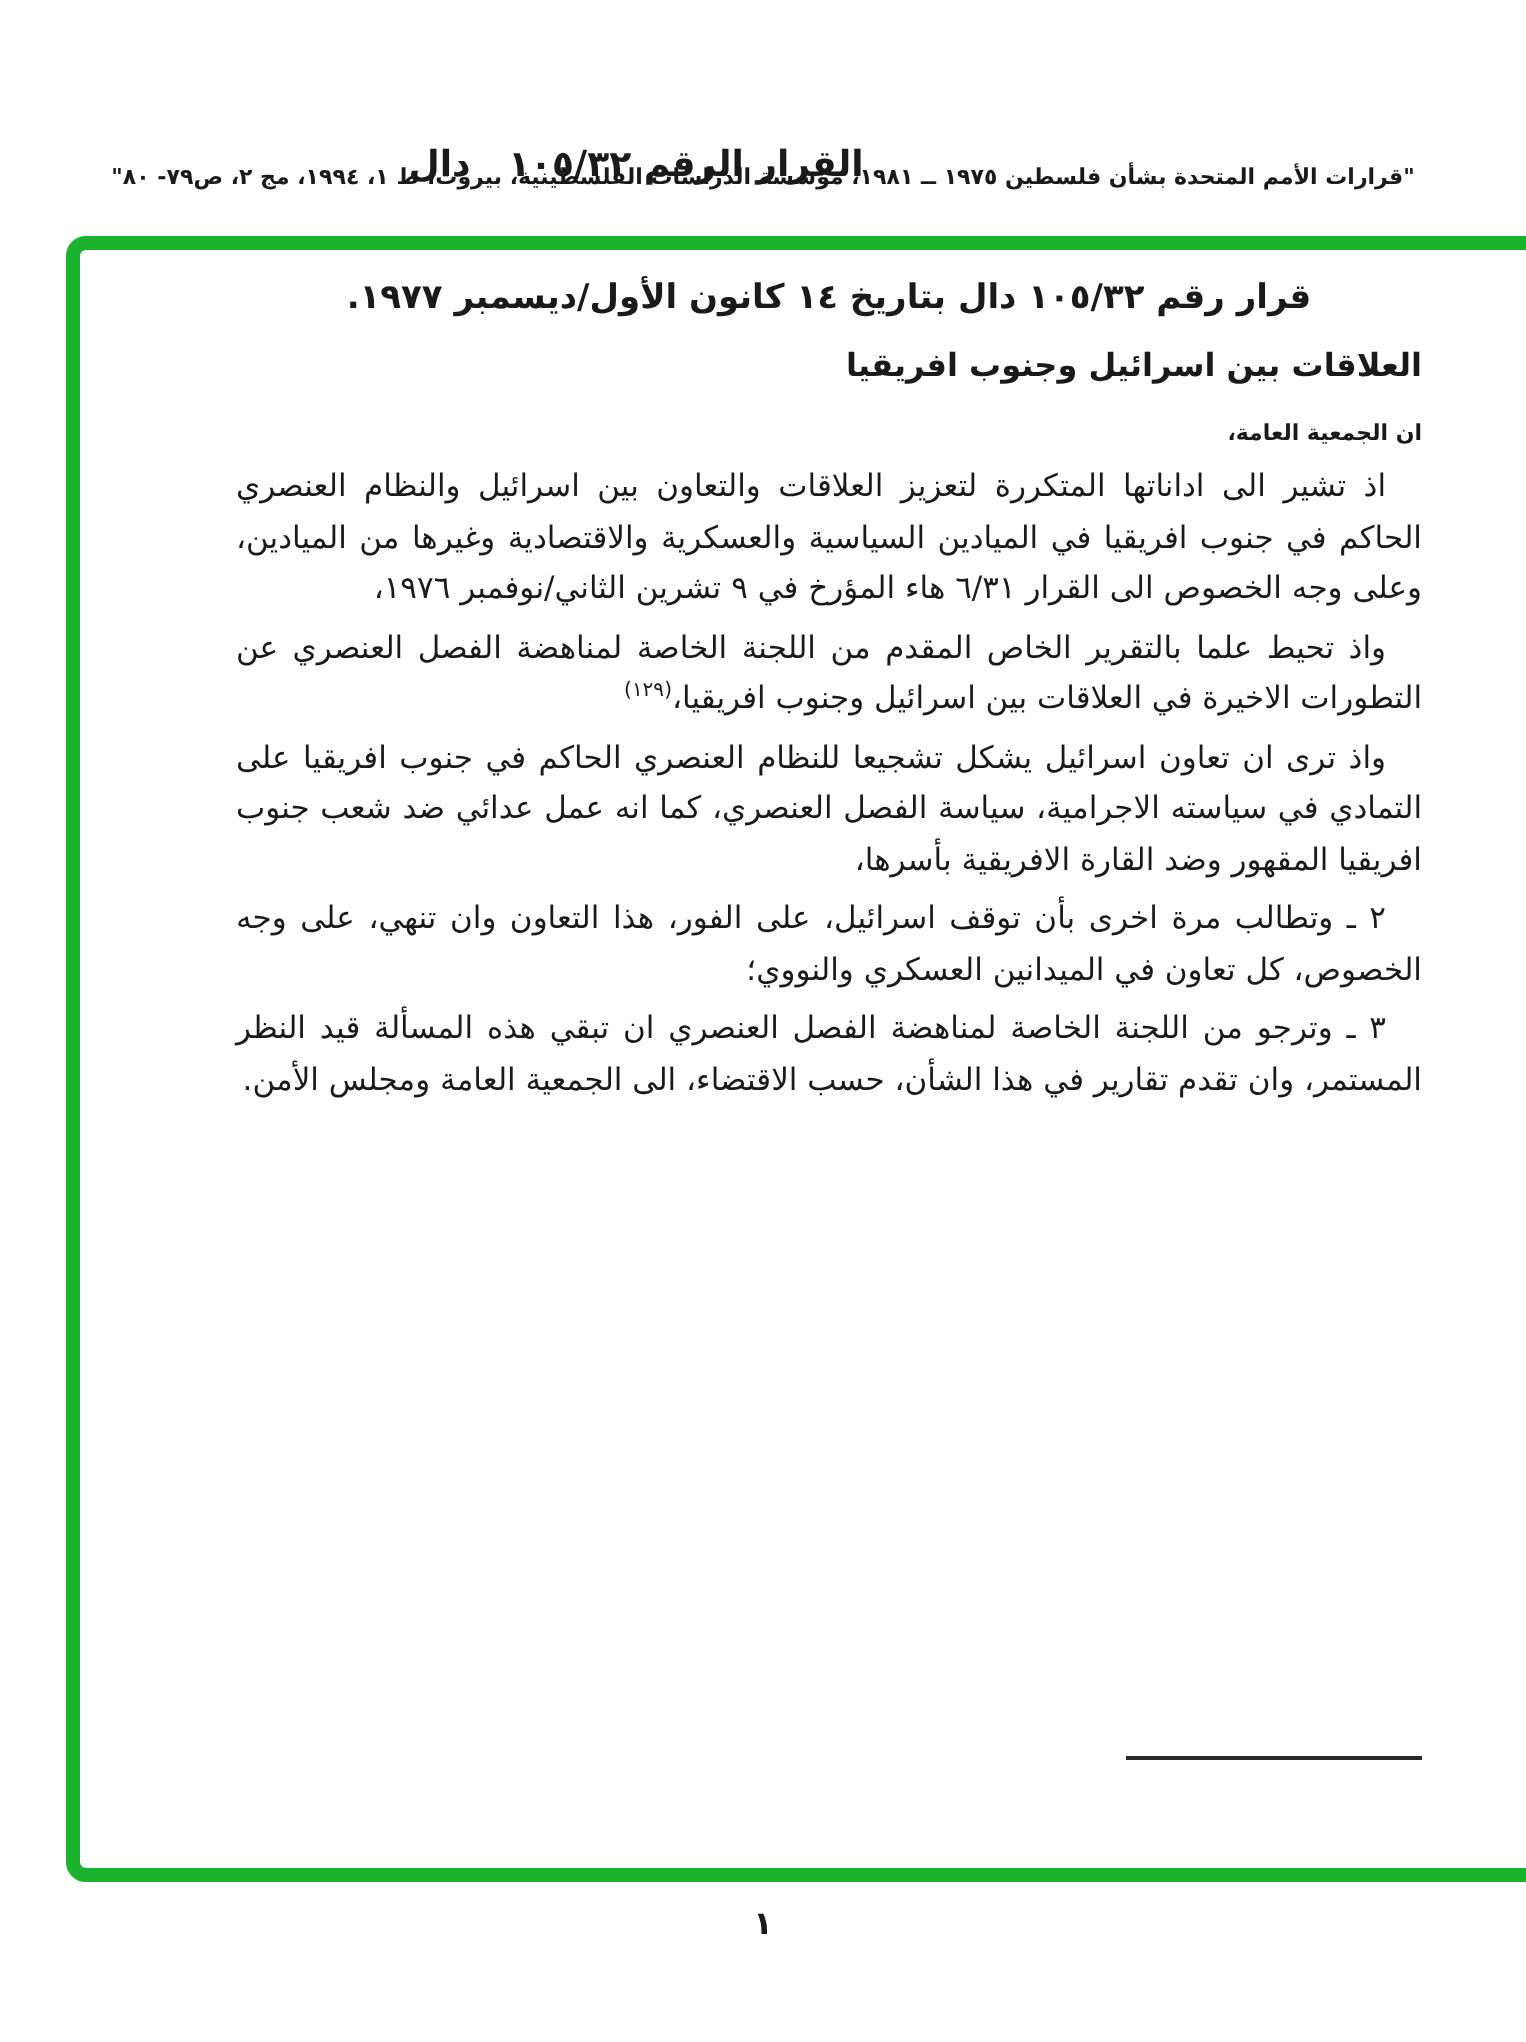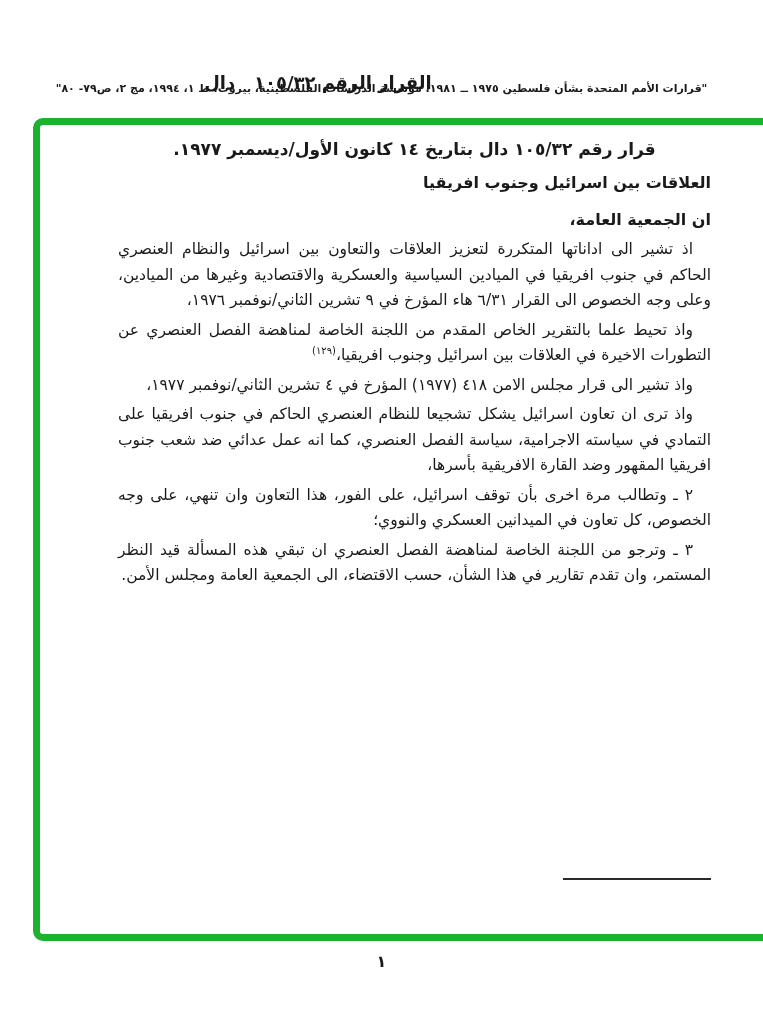--- a/index.html
+++ b/index.html
@@ -45,21 +45,21 @@
 
   .doc-title1 {
     text-align: center; font-size: 17px; font-weight: bold;
     margin: 0 0 14px 0; white-space: nowrap;
   }
   .doc-title2 {
     font-size: 16px; font-weight: bold;
     margin: 0 0 18px 0;
   }
   .preamble-intro {
-    text-align: right; font-size: 16px; font-weight: bold;
+    text-align: right; font-size: 11px; font-weight: bold;
     margin: 0 0 8px 0;
   }
   p.para {
     margin: 0 0 4px 0;
     font-size: 15.5px;
     line-height: 25.5px;
     text-align: justify;
     text-indent: 18px;
   }
   p.para b { font-weight: normal; }
@@ -101,22 +101,20 @@
     <div class="doc-title1">قرار رقم ١٠٥/٣٢ دال بتاريخ ١٤ كانون الأول/ديسمبر ١٩٧٧.</div>
     <div class="doc-title2">العلاقات بين اسرائيل وجنوب افريقيا</div>
     <div class="preamble-intro">ان الجمعية العامة،</div>
 
     <p class="para"><b>اذ تشير</b>
       <span>الى اداناتها المتكررة لتعزيز العلاقات والتعاون بين اسرائيل والنظام العنصري الحاكم في جنوب افريقيا في الميادين السياسية والعسكرية والاقتصادية وغيرها من الميادين، وعلى وجه الخصوص الى القرار ٦/٣١ هاء المؤرخ في ٩ تشرين الثاني/نوفمبر ١٩٧٦،</span></p>
 
     <p class="para"><b>واذ تحيط علما</b>
       <span>بالتقرير الخاص المقدم من اللجنة الخاصة لمناهضة الفصل العنصري عن التطورات الاخيرة في العلاقات بين اسرائيل وجنوب افريقيا،</span><sup class="fn-ref">(١٢٩)</sup></p>
 
-    <p class="para"><b>واذ تشير</b>
-      <span>الى قرار مجلس الامن ٤١٨ (١٩٧٧) المؤرخ في ٤ تشرين الثاني/نوفمبر ١٩٧٧،</span></p>
 
 
     <p class="para"><b>واذ ترى</b>
       <span>ان تعاون اسرائيل يشكل تشجيعا للنظام العنصري الحاكم في جنوب افريقيا على التمادي في سياسته الاجرامية، سياسة الفصل العنصري، كما انه عمل عدائي ضد شعب جنوب افريقيا المقهور وضد القارة الافريقية بأسرها،</span></p>
 
 
     <p class="para"><b>٢ ـ وتطالب مرة اخرى</b>
       <span>بأن توقف اسرائيل، على الفور، هذا التعاون وان تنهي، على وجه الخصوص، كل تعاون في الميدانين العسكري والنووي؛</span></p>
 
     <p class="para"><b>٣ ـ وترجو</b>

